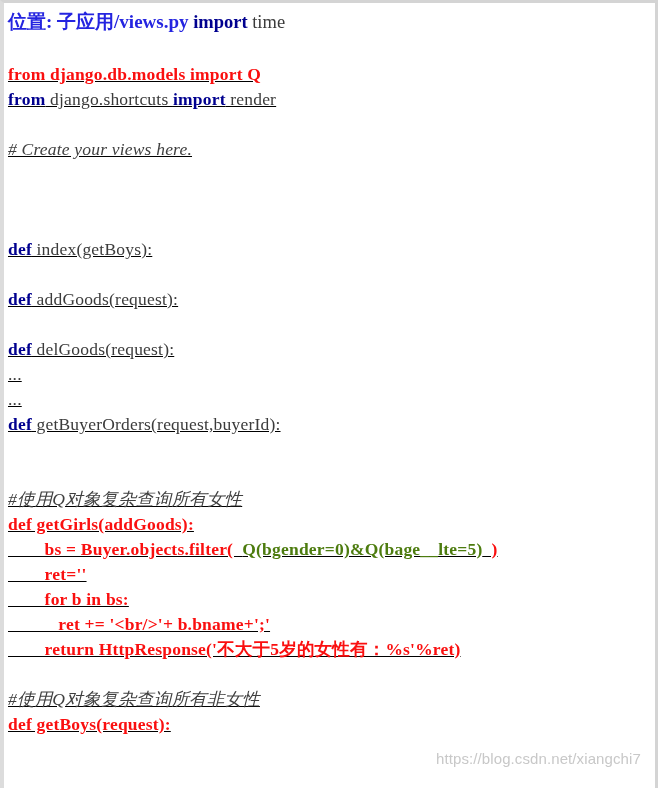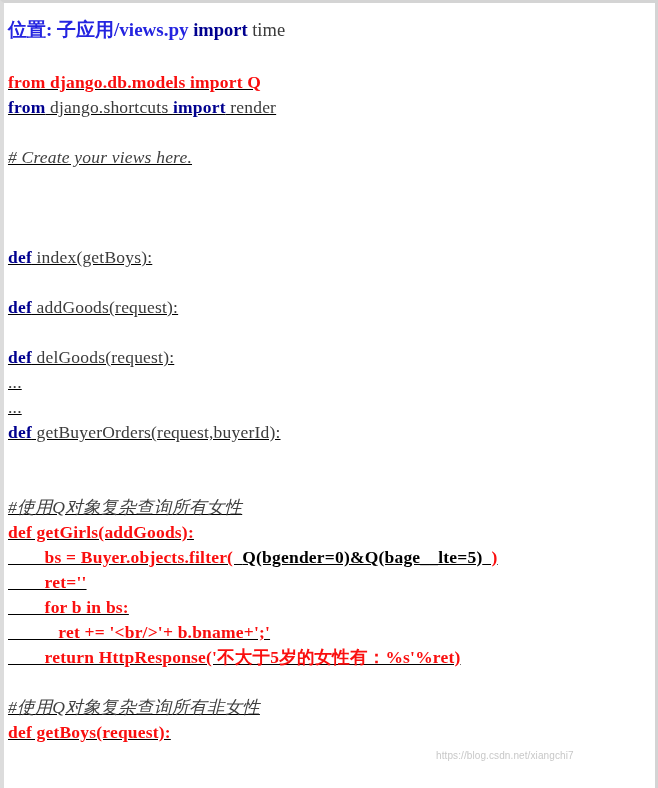--- a/index.html
+++ b/index.html
@@ -22,21 +22,21 @@
     border-left: 4px solid #dcdcdc;
     overflow: hidden;
   }
 
   #code-surface {
     position: absolute;
     left: 0;
     top: 0;
     right: 0;
     bottom: 0;
-    padding: 12px 0 0 4px;
+    padding: 4px 0 0 4px;
     box-sizing: border-box;
   }
 
   .code-line {
     display: block;
     height: 25px;
     line-height: 25px;
     white-space: pre;
     font-family: "Liberation Serif", "DejaVu Serif", serif;
     font-size: 17.5px;
@@ -45,42 +45,42 @@
   }
 
   .code-line.blank {
     height: 25px;
   }
 
   
   .t-kw      { color: #00008f; font-weight: bold; }
   .t-plain   { color: #3b3b3b; }
   .t-redb    { color: #fa0f0f; font-weight: bold; }
-  .t-greenb  { color: #000000; font-weight: bold; }
+  .t-greenb  { color: #4d7c0f; font-weight: bold; }
   .t-comment { color: #404040; font-style: italic; }
   .t-title   { color: #2424e0; font-weight: bold; }
 
   
   .heading-line {
     display: block;
     height: 30px;
     line-height: 30px;
     white-space: pre;
     font-size: 18.5px;
     font-family: "Liberation Serif", "DejaVu Serif", serif;
   }
   .heading-line .t-title { font-size: 19px; }
 
   
   #watermark {
     position: absolute;
     left: 432px;
     top: 747px;
     font-family: "Liberation Sans", "DejaVu Sans", sans-serif;
-    font-size: 10px;
+    font-size: 15px;
     color: #c8c8c8;
     white-space: pre;
     pointer-events: none;
     letter-spacing: 0.1px;
     text-align: center;
   }
 </style>
 </head>
 <body>
 

